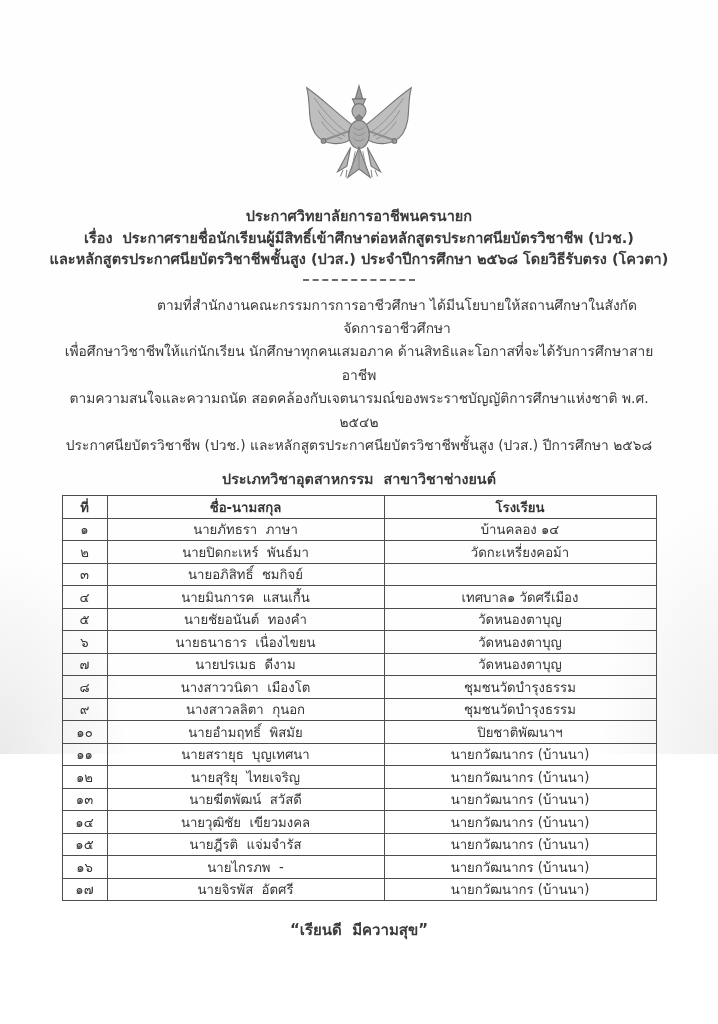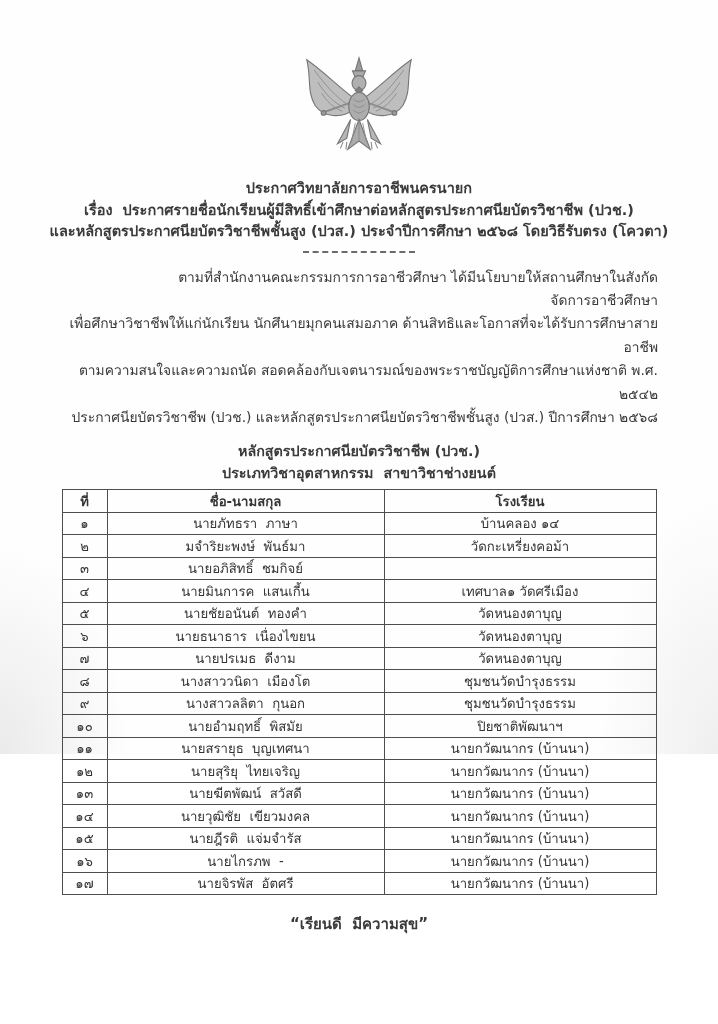--- a/index.html
+++ b/index.html
@@ -9,21 +9,21 @@
     font-family:"DejaVu Sans","Liberation Sans",sans-serif;
     color:#333;
     position:relative;
     overflow:hidden;
   }
   .page{
     width:718px;height:754px;
     background:#fefefe;
     position:relative;
     box-sizing:border-box;
-    padding-top:56px;
+    padding-top:84px;
   }
   
   .shade{position:absolute;pointer-events:none;}
   .shade.left{left:0;bottom:0;width:130px;height:210px;
     background:radial-gradient(ellipse at 0% 100%,rgba(60,60,60,.10),rgba(60,60,60,0) 70%);}
   .shade.right{right:0;bottom:0;width:120px;height:260px;
     background:radial-gradient(ellipse at 100% 100%,rgba(60,60,60,.08),rgba(60,60,60,0) 70%);}
 
   .emblem-wrap{width:150px;height:112px;margin:0 auto;display:flex;justify-content:center;}
   .emblem-wrap svg{width:142px;height:112px;opacity:.85;}
@@ -35,21 +35,21 @@
   }
 
   .divider{
     width:112px;margin:7px auto 0;
     border-bottom:2px dashed #6b6b6b;height:1px;
   }
 
   .body-block{
     width:598px;margin:13px auto 0;
     font-size:13.8px;line-height:23.4px;color:#383838;
-    text-align:right;
+    text-align:center;
   }
   .body-line{white-space:pre-wrap;}
   .body-line.first{padding-left:76px;}
 
   .section-headings{margin-top:11px;text-align:center;}
   .section-line{font-size:14.3px;font-weight:700;color:#3a3a3a;line-height:22px;white-space:pre-wrap;}
 
   table.roster{
     width:594px;margin:5px auto 0;
     border-collapse:collapse;table-layout:fixed;
@@ -117,27 +117,26 @@
   <div class="title-block">
     <div class="title-line">ประกาศวิทยาลัยการอาชีพนครนายก</div>
     <div class="title-line">เรื่อง  ประกาศรายชื่อนักเรียนผู้มีสิทธิ์เข้าศึกษาต่อหลักสูตรประกาศนียบัตรวิชาชีพ (ปวช.)</div>
     <div class="title-line">และหลักสูตรประกาศนียบัตรวิชาชีพชั้นสูง (ปวส.) ประจำปีการศึกษา ๒๕๖๘ โดยวิธีรับตรง (โควตา)</div>
   </div>
 
   <div class="divider"></div>
 
   <div class="body-block" id="body-block">
       <div class="body-line first">ตามที่สำนักงานคณะกรรมการการอาชีวศึกษา ได้มีนโยบายให้สถานศึกษาในสังกัด จัดการอาชีวศึกษา</div>
-      <div class="body-line">เพื่อศึกษาวิชาชีพให้แก่นักเรียน นักศึนายมุกคนเสมอภาค ด้านสิทธิและโอกาสที่จะได้รับการศึกษาสายอาชีพ</div>
+      <div class="body-line">เพื่อศึกษาวิชาชีพให้แก่นักเรียน นักศึกษาทุกคนเสมอภาค ด้านสิทธิและโอกาสที่จะได้รับการศึกษาสายอาชีพ</div>
       <div class="body-line">ตามความสนใจและความถนัด สอดคล้องกับเจตนารมณ์ของพระราชบัญญัติการศึกษาแห่งชาติ พ.ศ. ๒๕๔๒</div>
       <div class="body-line">ประกาศนียบัตรวิชาชีพ (ปวช.) และหลักสูตรประกาศนียบัตรวิชาชีพชั้นสูง (ปวส.) ปีการศึกษา ๒๕๖๘</div>
     </div>
 
   <div class="section-headings">
-    <div class="section-line">หลักสูตรประกาศนียบัตรวิชาชีพ (ปวช.)</div>
     <div class="section-line">ประเภทวิชาอุตสาหกรรม  สาขาวิชาช่างยนต์</div>
   </div>
 
   <table class="roster">
     <colgroup>
       <col class="c-no">
         <col class="c-name">
         <col class="c-school">
     </colgroup>
     <thead>
@@ -148,21 +147,21 @@
       </tr>
     </thead>
     <tbody id="roster-body">
         <tr>
           <td class="no">๑</td>
           <td class="name">นายภัทธรา  ภาษา</td>
           <td class="school">บ้านคลอง ๑๔</td>
         </tr>
         <tr>
           <td class="no">๒</td>
-          <td class="name">มจำริยะพงษ์  พันธ์มา</td>
+          <td class="name">นายปิดกะเหร์  พันธ์มา</td>
           <td class="school">วัดกะเหรี่ยงคอม้า</td>
         </tr>
         <tr>
           <td class="no">๓</td>
           <td class="name">นายอภิสิทธิ์  ชมกิจย์</td>
           <td class="school"></td>
         </tr>
         <tr>
           <td class="no">๔</td>
           <td class="name">นายมินการค  แสนเกี้น</td>

